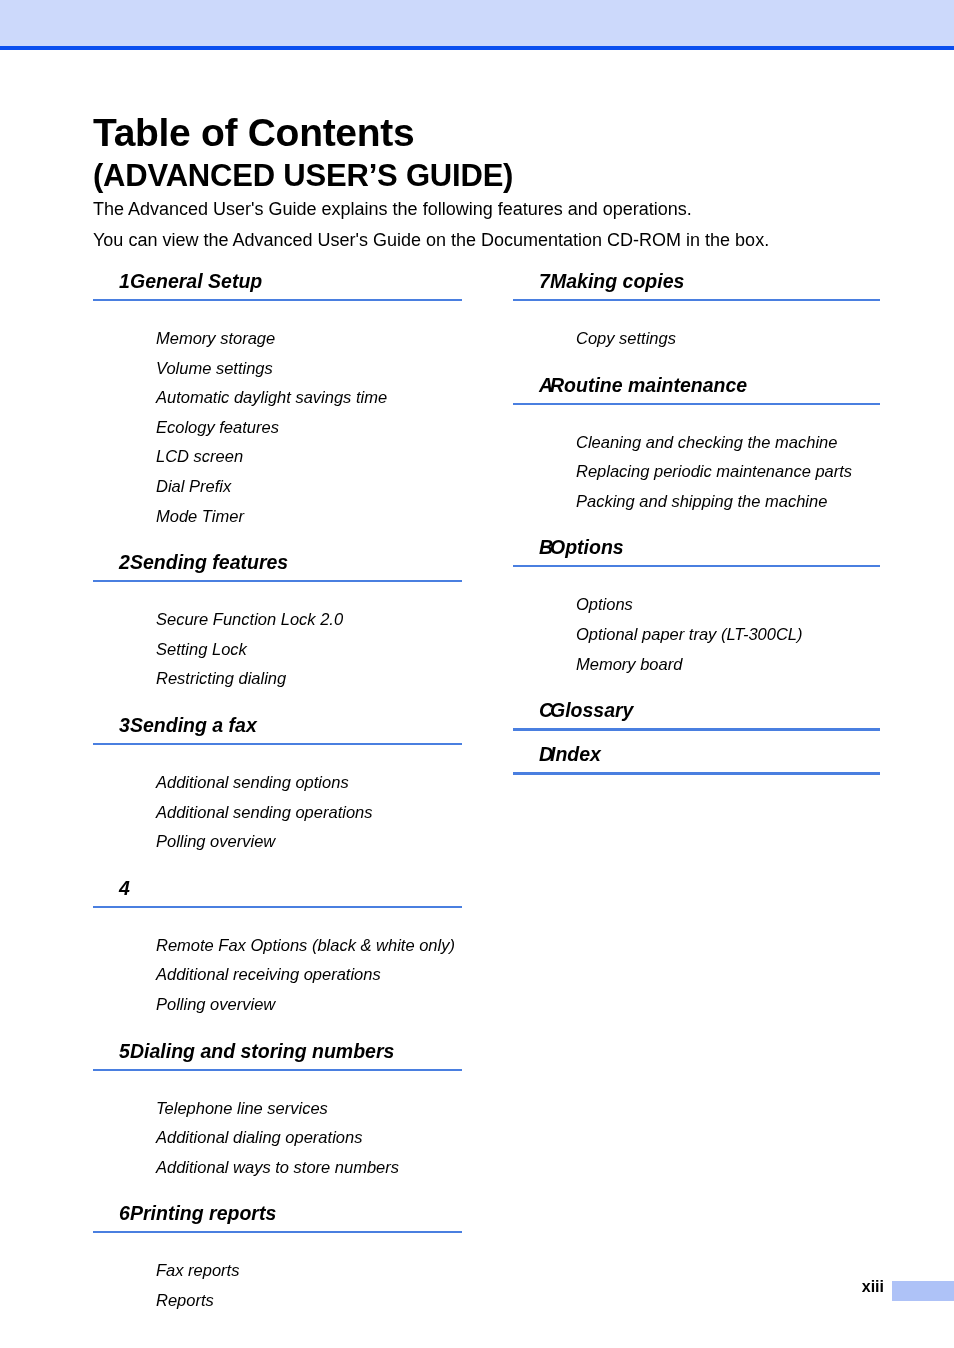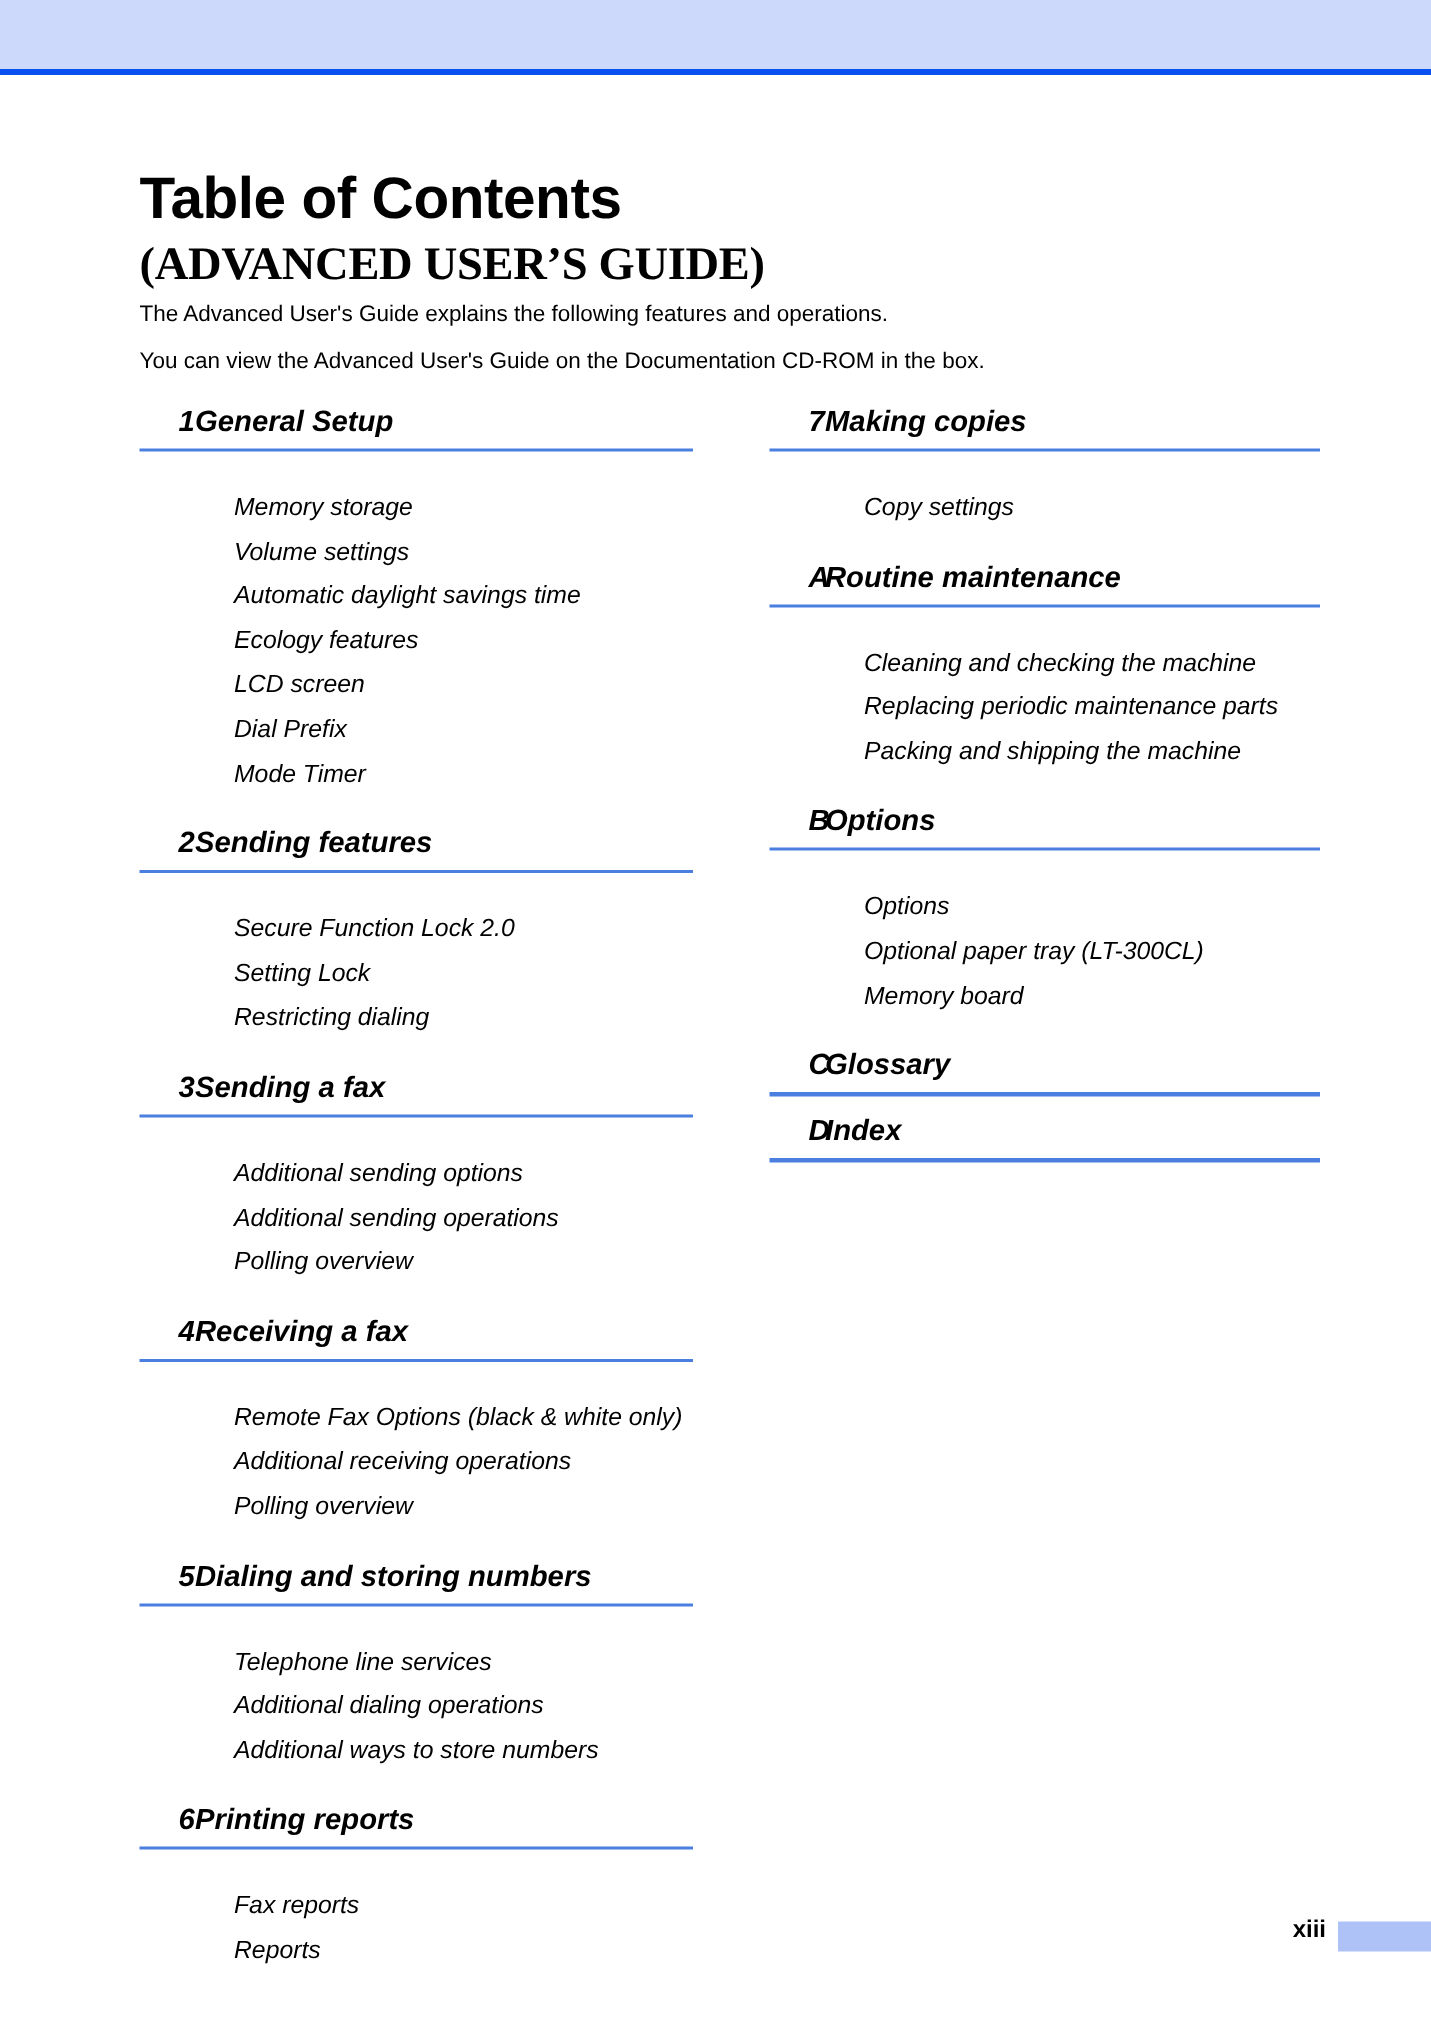--- a/index.html
+++ b/index.html
@@ -50,32 +50,31 @@
     margin: 0;
     white-space: nowrap;
   }
   .doc-subtitle {
     font-size: 31px;
     font-weight: bold;
     line-height: 40px;
     letter-spacing: -0.2px;
     margin: 0;
     white-space: nowrap;
-    font-family: Liberation Serif, serif;
   }
 
   
   .intro {
     position: absolute;
     left: 93px;
     top: 194px;
     width: 800px;
   }
   .intro-line {
-    font-size: 15px;
+    font-size: 18px;
     line-height: 31px;
     white-space: nowrap;
   }
 
   
   .columns {
     position: absolute;
     left: 0;
     top: 268px;
     width: 954px;
@@ -208,21 +207,20 @@
         <div class="entries">
           <div class="entry">Additional sending options</div>
           <div class="entry">Additional sending operations</div>
           <div class="entry">Polling overview</div>
         </div>
       </div>
       <div class="gap-after"></div>
       <div class="chapter">
         <div class="chapter-head">
           <span class="chapter-num">4</span>
-          <span class="chapter-title">Receiving a fax</span>
         </div>
         <div class="chapter-rule" style="background: rgb(74, 127, 224);"></div>
         <div class="entries">
           <div class="entry">Remote Fax Options (black &amp; white only)</div>
           <div class="entry">Additional receiving operations</div>
           <div class="entry">Polling overview</div>
         </div>
       </div>
       <div class="gap-after"></div>
       <div class="chapter">

